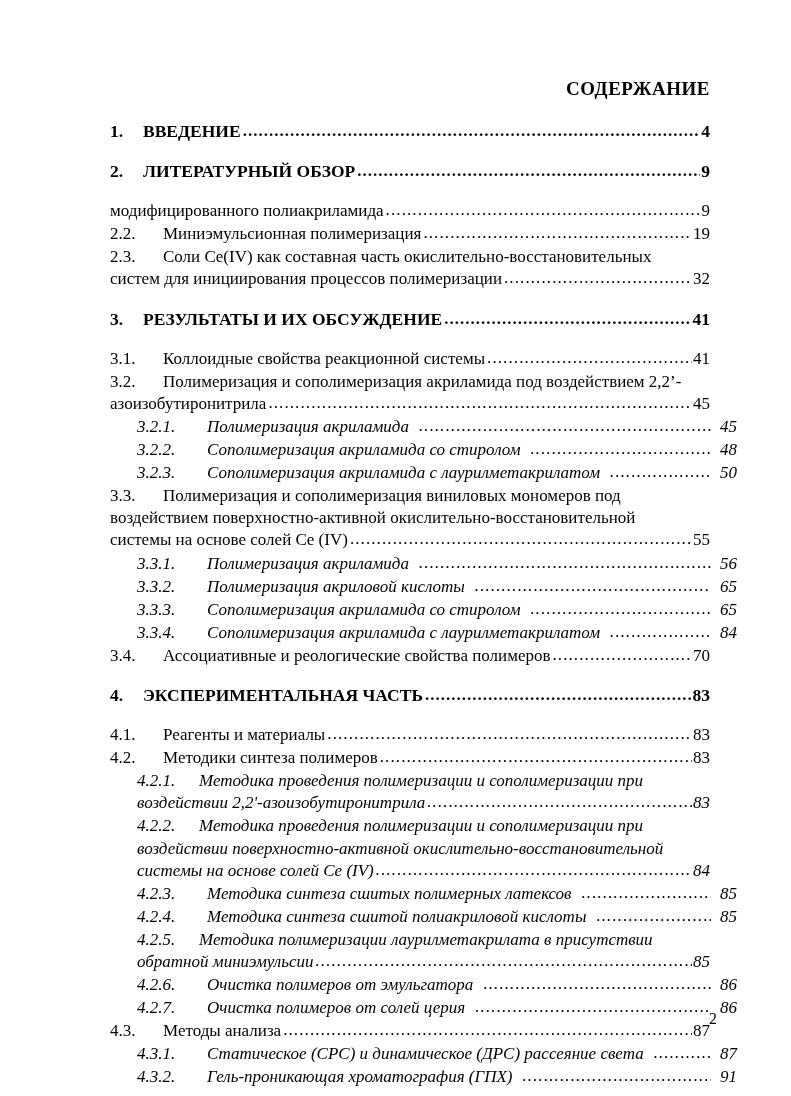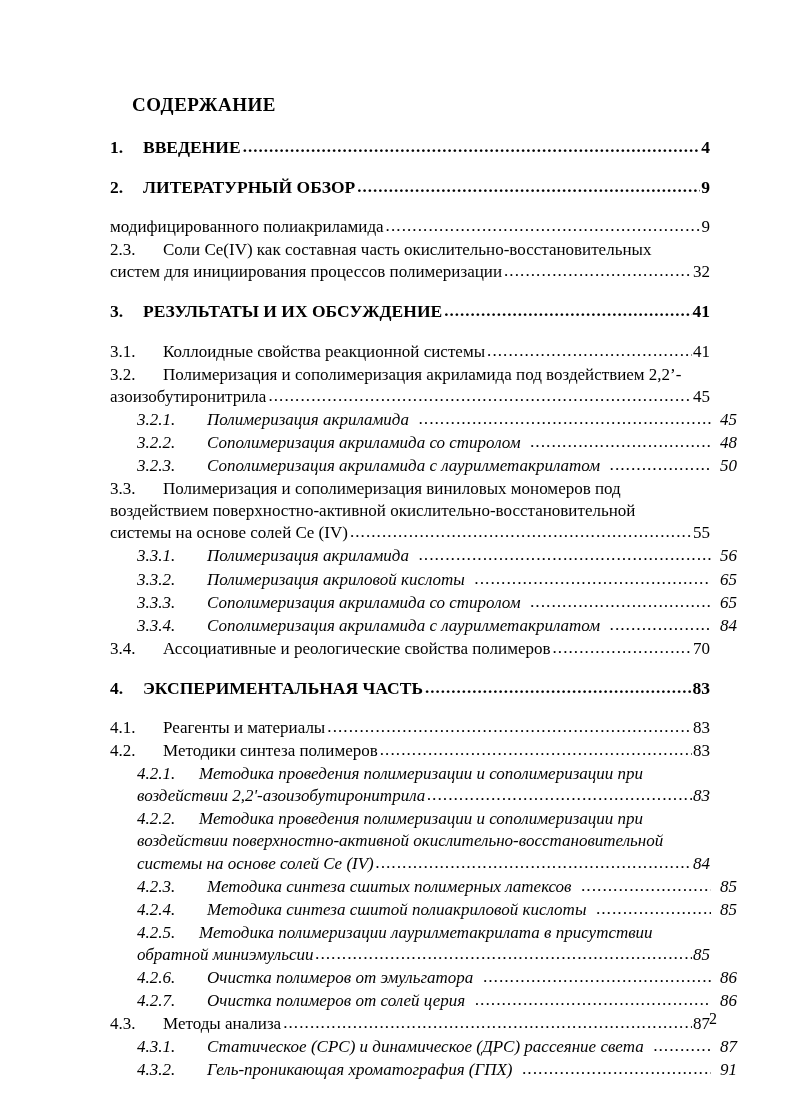--- a/index.html
+++ b/index.html
@@ -18,25 +18,25 @@
     background: #ffffff;
     overflow: hidden;
   }
   #content {
     position: absolute;
     left: 110px;
     top: 78px;
     width: 600px;
   }
   .toc-title {
-    text-align: left;
+    text-align: right;
     font-weight: bold;
     font-size: 19px;
     letter-spacing: 0.5px;
-    margin: 16px 0 20px 0;
+    margin: 0 0 20px 0;
     padding-left: 22px;
   }
   
   .row {
     display: flex;
     align-items: baseline;
     width: 100%;
     font-size: 17px;
     line-height: 1.30;
   }
@@ -140,20 +140,26 @@
           <span class="leader"></span>
           <span class="pg">9</span>
         </div>
         <div class="lv2 wrapped">
           <div class="row" style="margin-left: 0px;">
             <span class="txt">модифицированного полиакриламида</span>
             <span class="leader"></span>
             <span class="pg">9</span>
           </div>
         </div>
+        <div class="row lv2">
+          <span class="num">2.2.</span>
+          <span class="txt">Миниэмульсионная полимеризация</span>
+          <span class="leader"></span>
+          <span class="pg">19</span>
+        </div>
         <div class="lv2 wrapped">
           <div class="wrap-first">
             <span class="num">2.3.</span>
             <span class="head">Соли Ce(IV) как составная часть окислительно-восстановительных</span>
           </div>
           <div class="row" style="margin-left: 0px;">
             <span class="txt">систем для инициирования процессов полимеризации</span>
             <span class="leader"></span>
             <span class="pg">32</span>
           </div>

